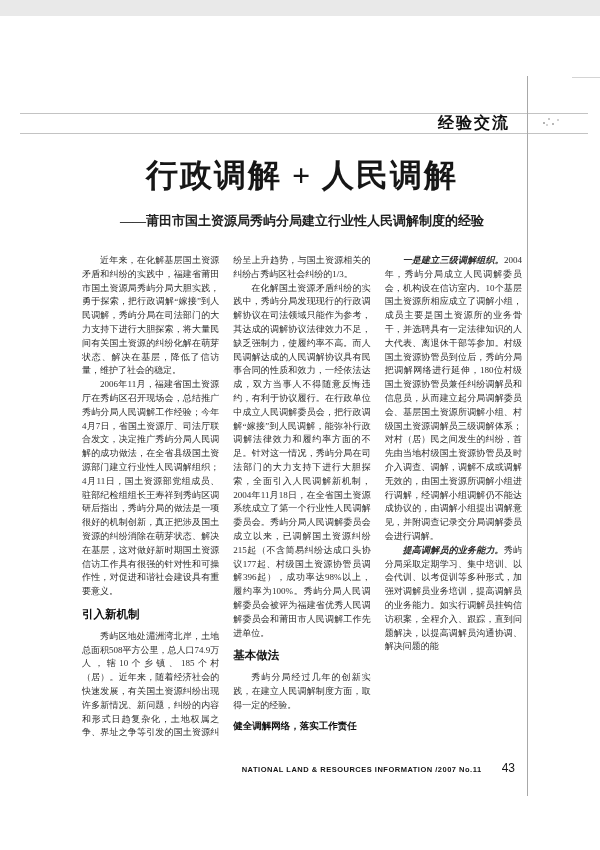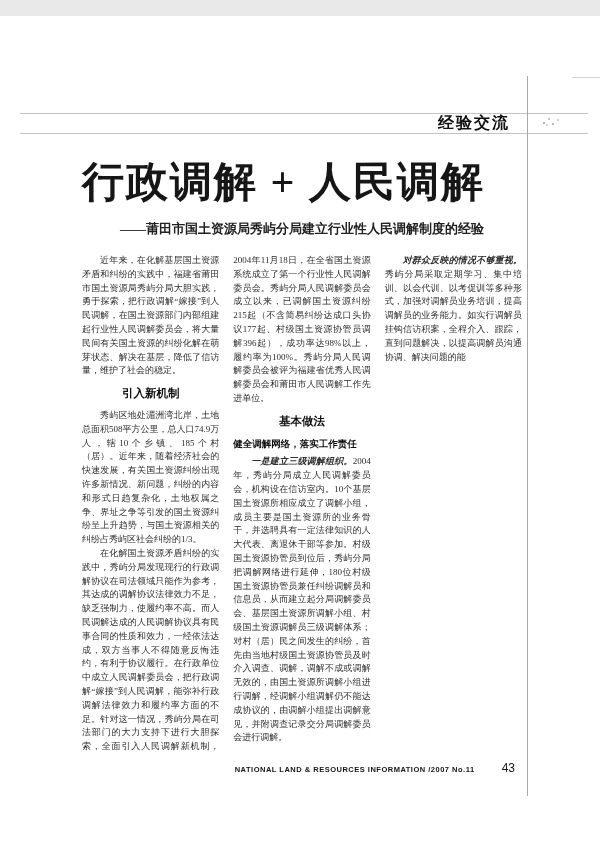--- a/index.html
+++ b/index.html
@@ -35,26 +35,26 @@
     position:absolute; left:543px; top:106px;
     width:2px; height:2px; border-radius:50%;
     background:#9a9a9a;
     box-shadow: 5px -4px 0 #b3b3b3, 9px 1px 0 #a0a0a0,
                 14px -3px 0 #c2c2c2, 3px 2px 0 #c6c6c6;
   }
 
   
   .title {
     position:absolute; left:82px; width:440px; top:138px;
-    text-align:left;
-    font-size:42px; font-weight:bold; letter-spacing:2px;
+    text-align:center;
+    font-size:32px; font-weight:bold; letter-spacing:2px;
     color:#161616;
   }
   .subtitle {
-    position:absolute; left:60px; width:484px; top:204px;
+    position:absolute; left:60px; width:484px; top:196px;
     text-align:center;
     font-size:13px; font-weight:bold; color:#222;
   }
   .authors {
     position:absolute; left:82px; width:440px; top:221px;
     text-align:center;
     font-size:10px; color:#3a3a3a; letter-spacing:1px;
   }
 
   
@@ -62,34 +62,34 @@
     position:absolute; left:82px; top:238px;
     width:440px; height:500px;
     column-count:3; column-gap:14px; column-fill:auto;
     font-size:9px; line-height:13.8px;
     text-align:justify;
     color:#2d2d2d;
   }
   .columns p { margin:0; text-indent:2em; }
   .columns .h2 {
     font-family:"Liberation Sans","DejaVu Sans",sans-serif;
-    font-size:11.5px; font-weight:bold; text-align:center;
+    font-size:11.5px; font-weight:bold; text-align:left;
     margin:9px 0 8px; color:#0e0e0e;
   }
   .columns .h3 {
     font-family:"Liberation Sans","DejaVu Sans",sans-serif;
     font-size:9.5px; font-weight:bold; text-align:left;
     margin:6px 0 5px; color:#0e0e0e;
   }
   .lead { font-weight:bold; font-style:italic; }
 
   
   .footer {
     position:absolute; right:85px; top:745px;
-    display:flex; align-items:baseline; gap:27px;
+    display:flex; align-items:baseline; gap:20px;
     font-family:"Liberation Sans","DejaVu Sans",sans-serif;
     color:#141414; white-space:nowrap;
   }
   .footer .journal { font-size:7.5px; font-weight:bold; letter-spacing:0.5px; }
   .footer .pageno  { font-size:12px;  font-weight:normal; }
 </style>
 </head>
 <body>
 
 <div class="page">
@@ -98,28 +98,30 @@
   <div class="rule rule-bottom"></div>
   <div class="section-label">经验交流</div>
   <div class="corner-rule"></div>
   <div class="vertical-rule"></div>
   <div class="ornament"></div>
 
   <div class="title">行政调解 + 人民调解</div>
   <div class="subtitle">——莆田市国土资源局秀屿分局建立行业性人民调解制度的经验</div>
 
   <div class="columns">
-      <p>近年来，在化解基层国土资源矛盾和纠纷的实践中，福建省莆田市国土资源局秀屿分局大胆实践，勇于探索，把行政调解“嫁接”到人民调解，在国土资源部门内部组建起行业性人民调解委员会，将大量民间有关国土资源的纠纷化解在萌芽状态、解决在基层，降低了信访量，维护了社会的稳定。</p>
+      <p>近年来，在化解基层国土资源矛盾和纠纷的实践中，福建省莆田市国土资源局秀屿分局大胆实践，勇于探索，把行政调解“嫁接”到人民调解，秀屿分局在司法部门的大力支持下进行大胆探索，将大量民间有关国土资源的纠纷化解在萌芽状态、解决在基层，降低了信访量，维护了社会的稳定。</p>
+      <p>2006年11月，福建省国土资源厅在秀屿区召开现场会，总结推广秀屿分局人民调解工作经验；今年4月7日，省国土资源厅、司法厅联合发文，决定推广秀屿分局人民调解的成功做法，在全省县级国土资源部门建立行业性人民调解组织；4月11日，国土资源部党组成员、驻部纪检组组长王寿祥到秀屿区调研后指出，秀屿分局的做法是一项很好的机制创新，真正把涉及国土资源的纠纷消除在萌芽状态、解决在基层，这对做好新时期国土资源信访工作具有很强的针对性和可操作性，对促进和谐社会建设具有重要意义。</p>
       <div class="h2">引入新机制</div>
       <p>秀屿区地处湄洲湾北岸，土地总面积508平方公里，总人口74.9万人，辖10个乡镇、185个村（居）。近年来，随着经济社会的快速发展，有关国土资源纠纷出现许多新情况、新问题，纠纷的内容和形式日趋复杂化，土地权属之争、界址之争等引发的国土资源纠纷呈上升趋势，与国土资源相关的纠纷占秀屿区社会纠纷的1/3。</p>
       <p>在化解国土资源矛盾纠纷的实践中，秀屿分局发现现行的行政调解协议在司法领域只能作为参考，其达成的调解协议法律效力不足，缺乏强制力，使履约率不高。而人民调解达成的人民调解协议具有民事合同的性质和效力，一经依法达成，双方当事人不得随意反悔违约，有利于协议履行。在行政单位中成立人民调解委员会，把行政调解“嫁接”到人民调解，能弥补行政调解法律效力和履约率方面的不足。针对这一情况，秀屿分局在司法部门的大力支持下进行大胆探索，全面引入人民调解新机制，2004年11月18日，在全省国土资源系统成立了第一个行业性人民调解委员会。秀屿分局人民调解委员会成立以来，已调解国土资源纠纷215起（不含简易纠纷达成口头协议177起、村级国土资源协管员调解396起），成功率达98%以上，履约率为100%。秀屿分局人民调解委员会被评为福建省优秀人民调解委员会和莆田市人民调解工作先进单位。</p>
       <div class="h2">基本做法</div>
+      <p>秀屿分局经过几年的创新实践，在建立人民调解制度方面，取得一定的经验。</p>
       <div class="h3">健全调解网络，落实工作责任</div>
       <p><span class="lead">一是建立三级调解组织。</span>2004年，秀屿分局成立人民调解委员会，机构设在信访室内。10个基层国土资源所相应成立了调解小组，成员主要是国土资源所的业务骨干，并选聘具有一定法律知识的人大代表、离退休干部等参加。村级国土资源协管员到位后，秀屿分局把调解网络进行延伸，180位村级国土资源协管员兼任纠纷调解员和信息员，从而建立起分局调解委员会、基层国土资源所调解小组、村级国土资源调解员三级调解体系；对村（居）民之间发生的纠纷，首先由当地村级国土资源协管员及时介入调查、调解，调解不成或调解无效的，由国土资源所调解小组进行调解，经调解小组调解仍不能达成协议的，由调解小组提出调解意见，并附调查记录交分局调解委员会进行调解。</p>
-      <p><span class="lead">对群众反映的情况不够重视。</span>秀屿分局采取定期学习、集中培训、以会代训、以考促训等多种形式，加强对调解员业务培训，提高调解员的业务能力。如实行调解员挂钩信访积案，全程介入、跟踪，直到问题解决，以提高调解员沟通协调、解决问题的能</p>
+      <p><span class="lead">提高调解员的业务能力。</span>秀屿分局采取定期学习、集中培训、以会代训、以考促训等多种形式，加强对调解员业务培训，提高调解员的业务能力。如实行调解员挂钩信访积案，全程介入、跟踪，直到问题解决，以提高调解员沟通协调、解决问题的能</p>
     </div>
 
   <div class="footer">
     <span class="journal">NATIONAL LAND &amp; RESOURCES INFORMATION /2007 No.11</span>
     <span class="pageno">43</span>
   </div>
 
 </div>
 
 </body></html>

